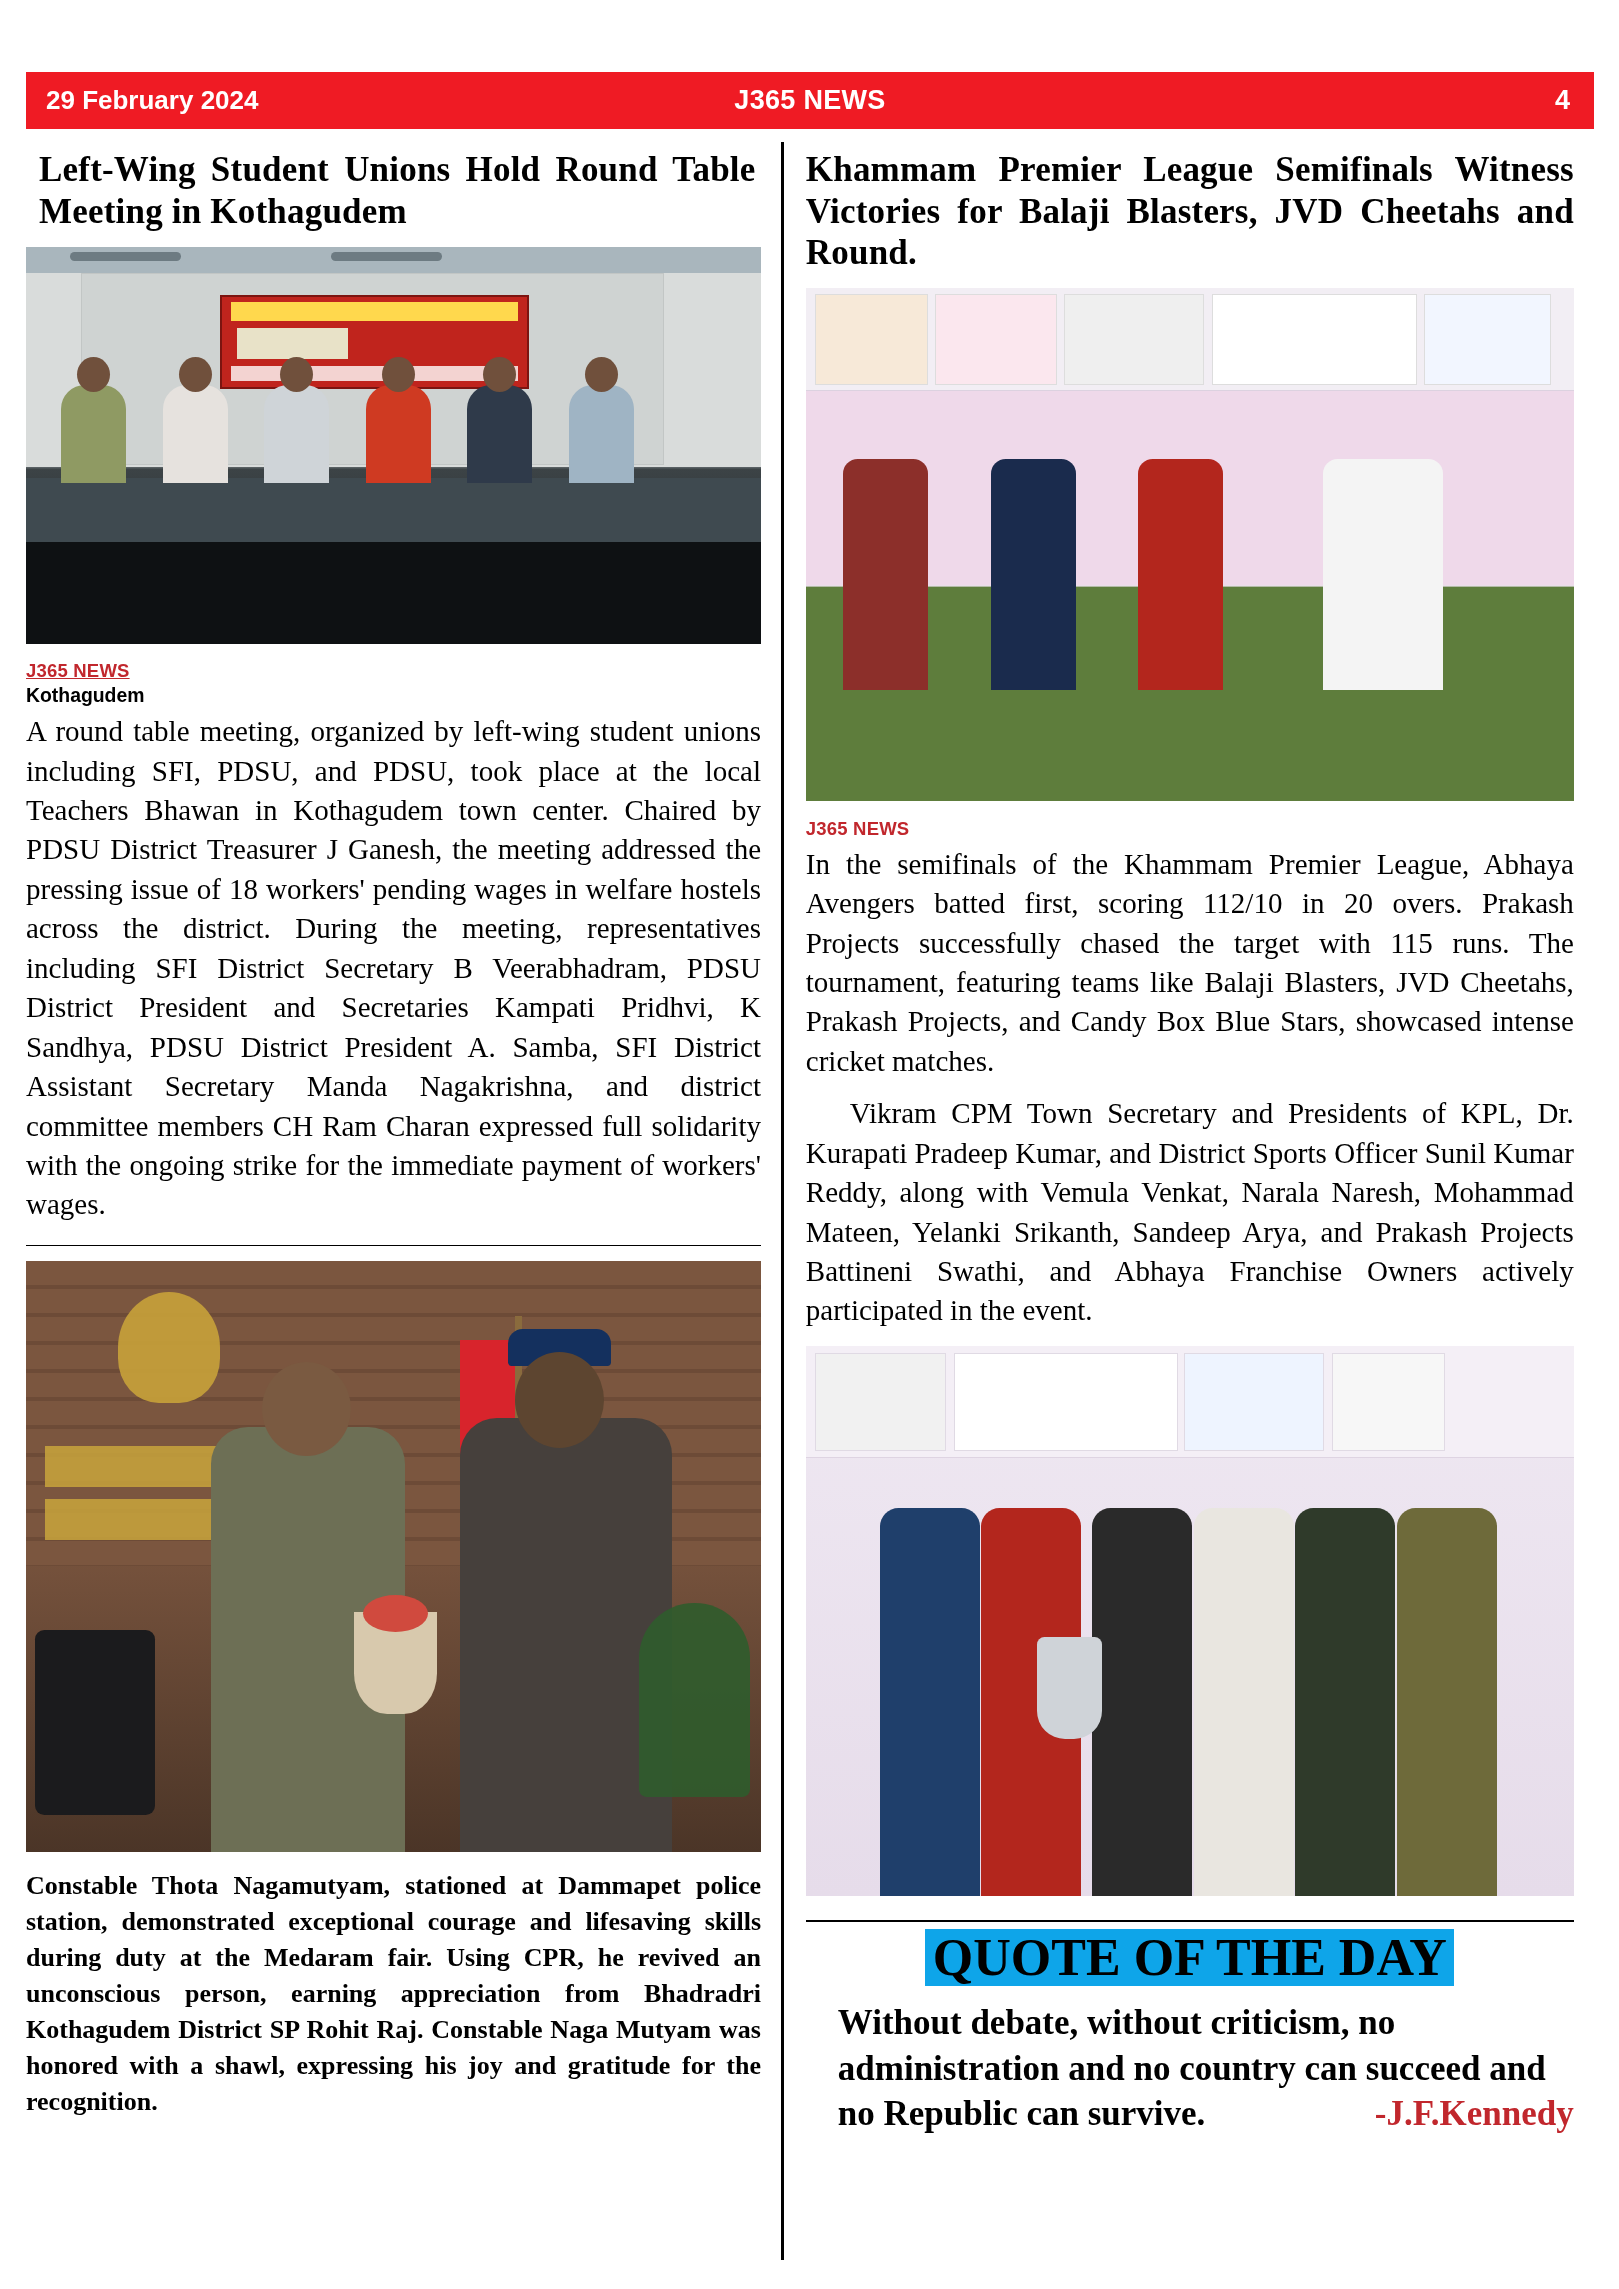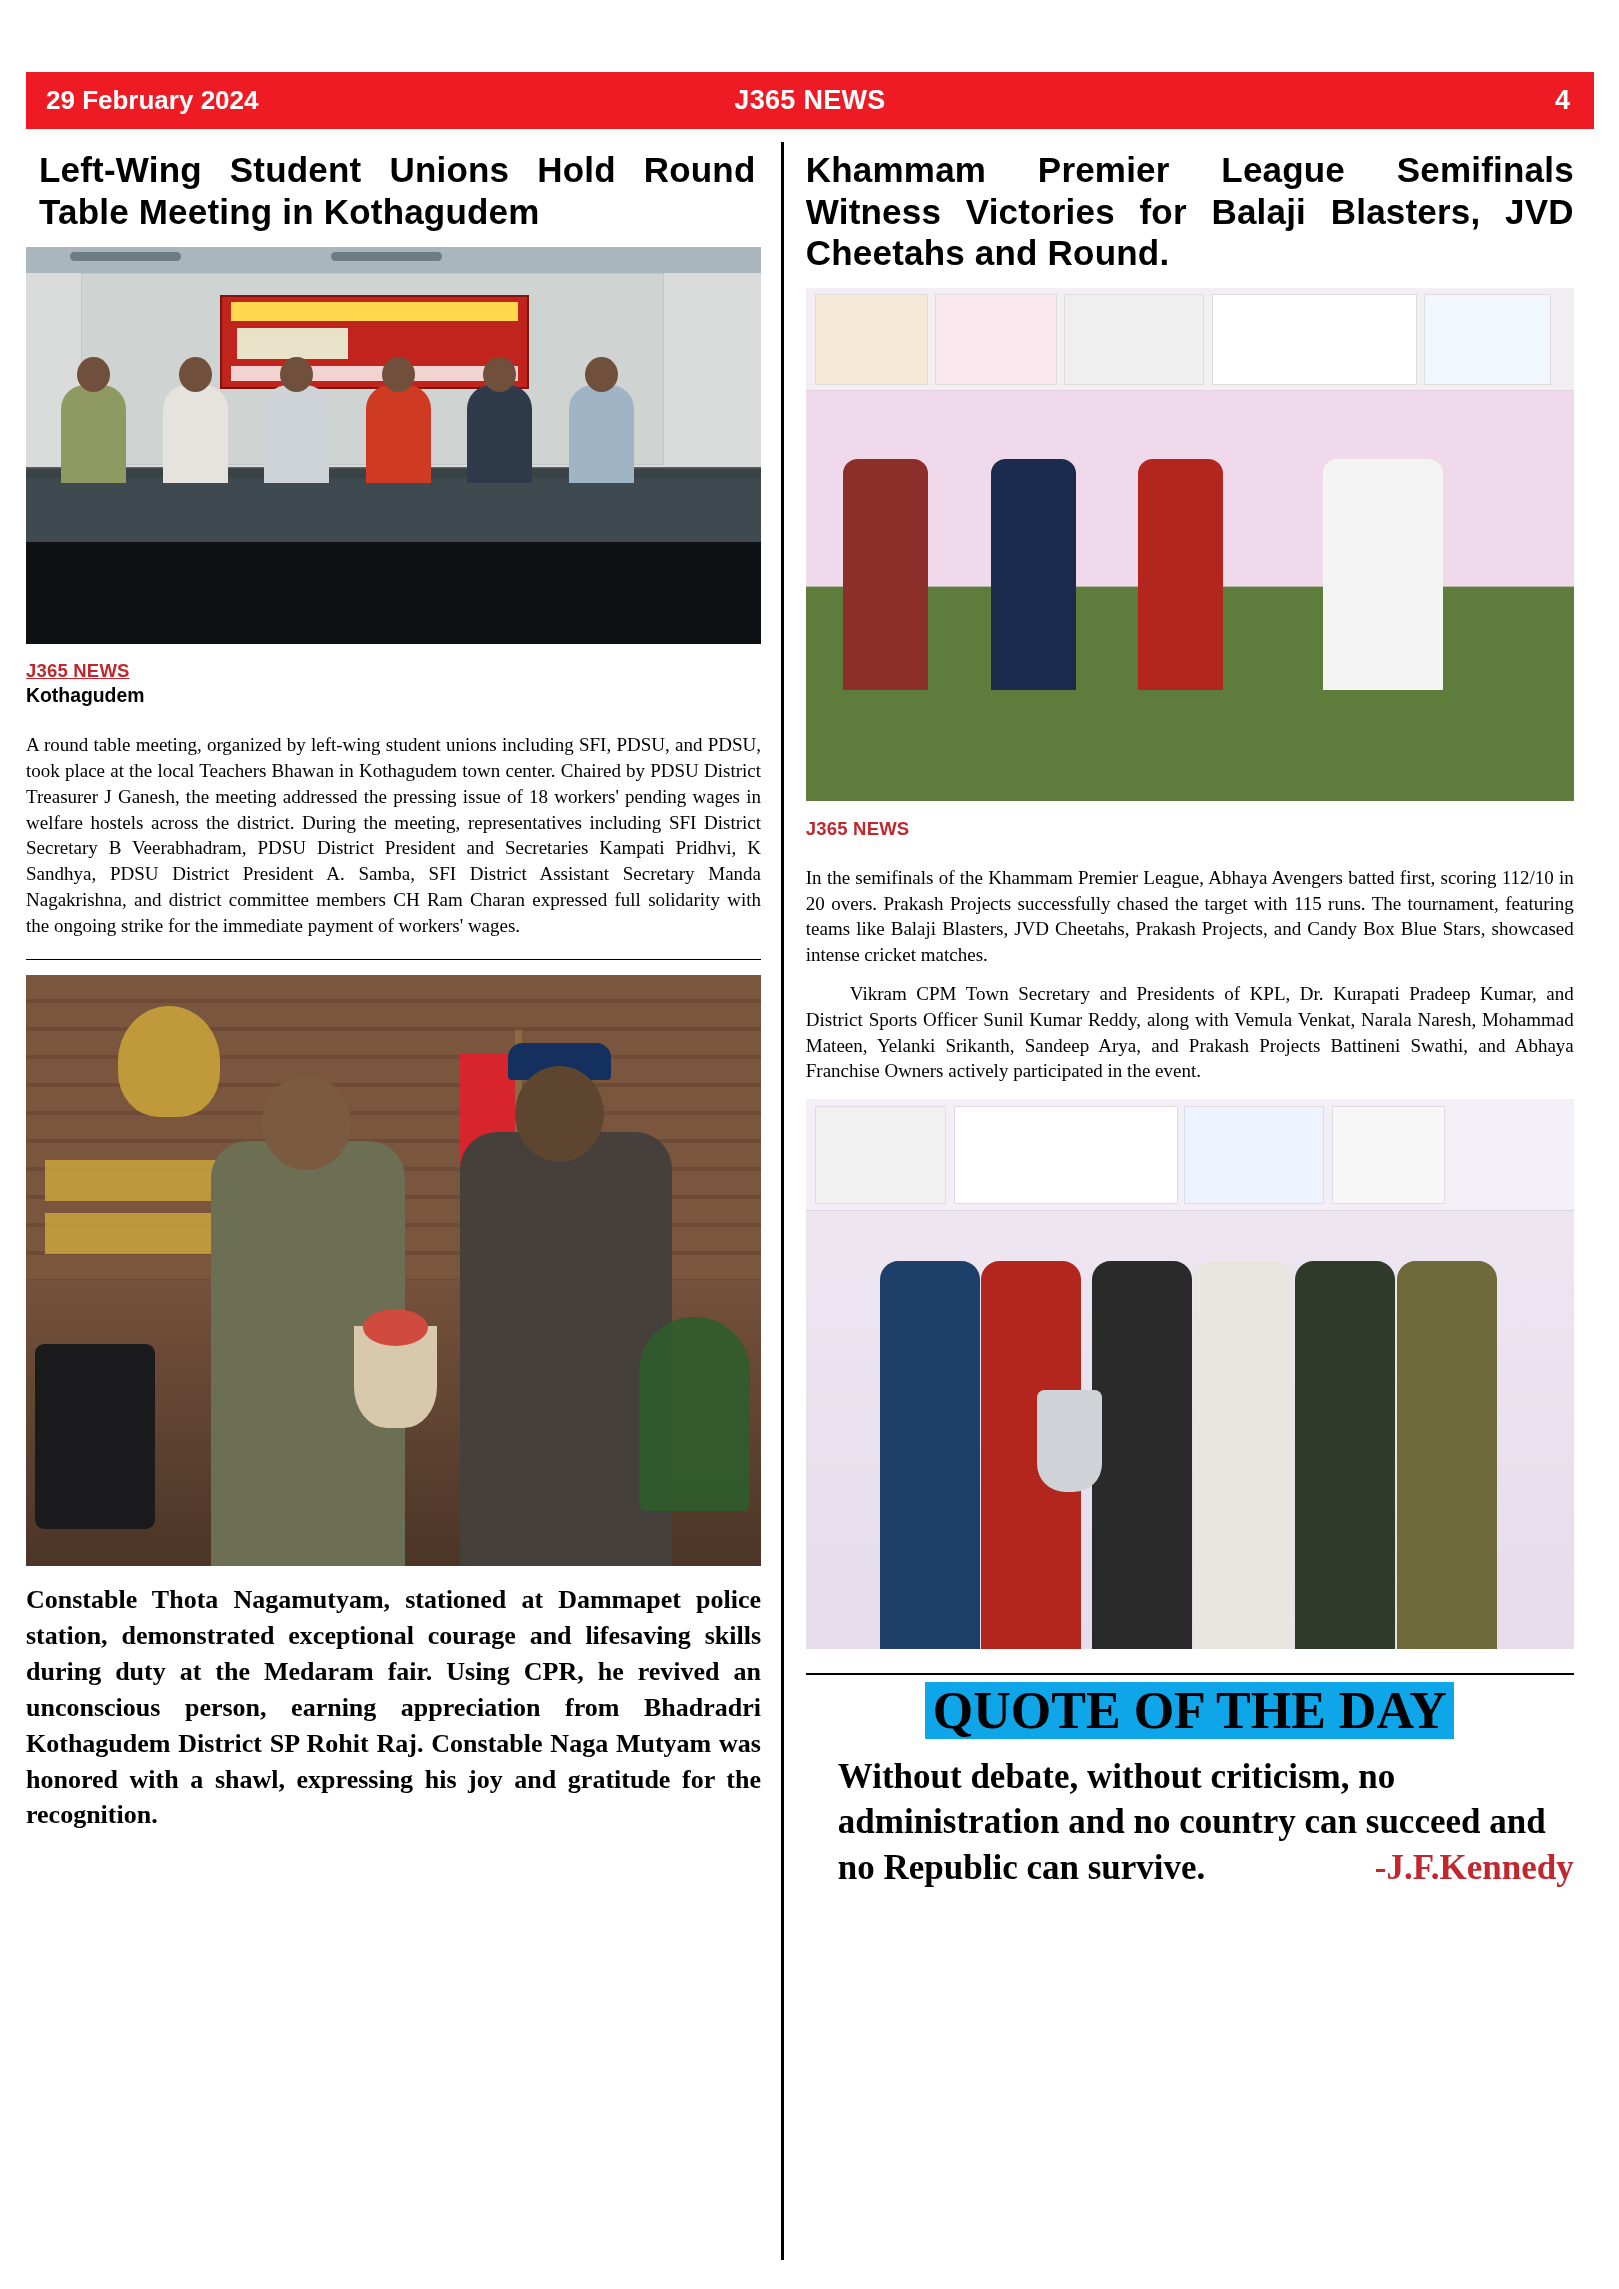--- a/index.html
+++ b/index.html
@@ -73,21 +73,21 @@
     flex: 0 0 2.8px;
     height: 2118px;
   }
   .col-right {
     width: 790px;
     padding-left: 22px;
   }
 
   
   h1.headline {
-    font-family: Liberation Sans, sans-serif;
+    font-family: Liberation Serif, serif;
     font-weight: bold;
     font-size: 35px;
     line-height: 1.18;
     margin: 7.4px 0 0 0;
     text-align: justify;
     text-align-last: left;
     letter-spacing: 0.2px;
   }
   h1.headline.left {
     padding: 0 5.5px 0 13px;
@@ -177,24 +177,24 @@
   }
   .byline .src.nounder { text-decoration: none; }
   .byline .place {
     font-weight: bold;
     font-size: 19.4px;
     display: block;
     margin-top: 1.8px;
     color: #000;
   }
   p.body {
-    font-size: 19px;
+    font-size: 29px;
     line-height: 1.36;
     text-align: justify;
-    margin: 25px 0 0 0;
+    margin: 5px 0 0 0;
     hyphens: auto;
   }
   p.body.indent { text-indent: 44px; margin-top: 13px; }
 
   hr.rule {
     border: none;
     border-top: 1.8px solid #000;
     margin: 20px 0 0 0;
   }
 

